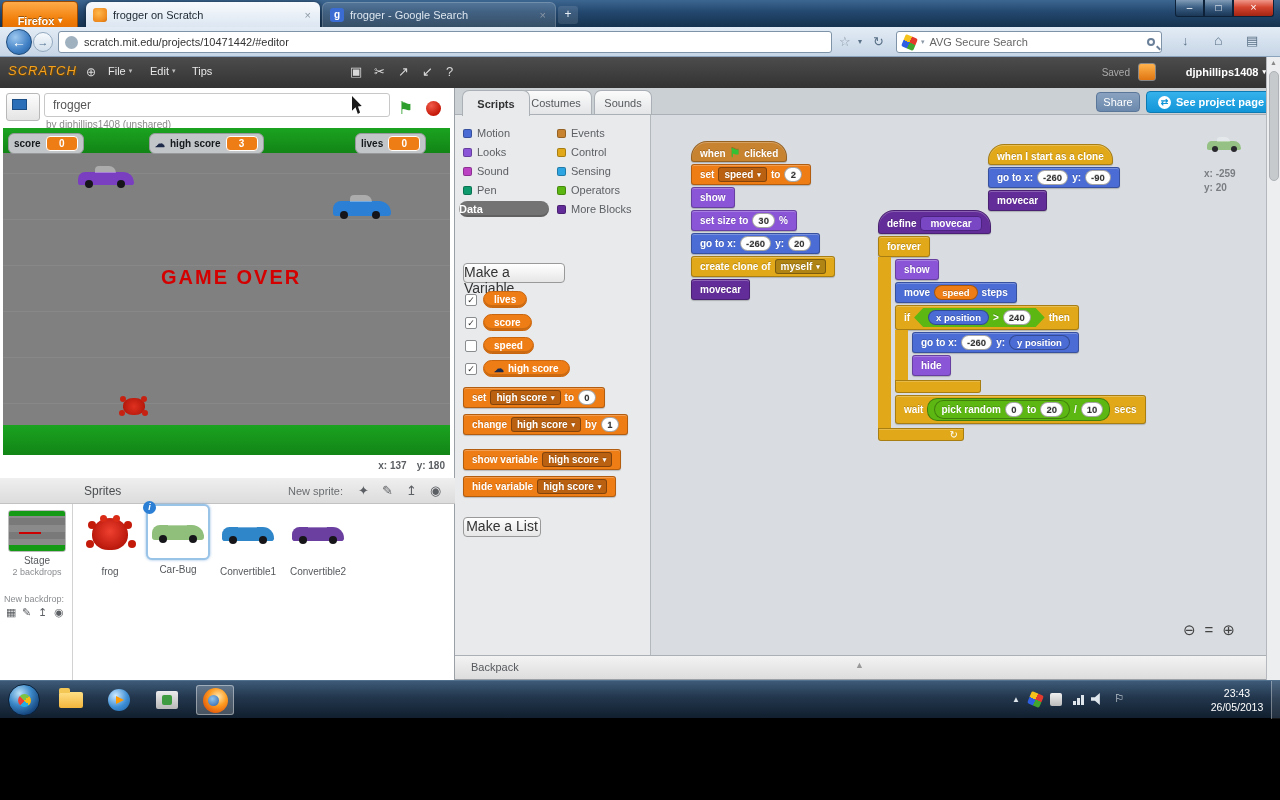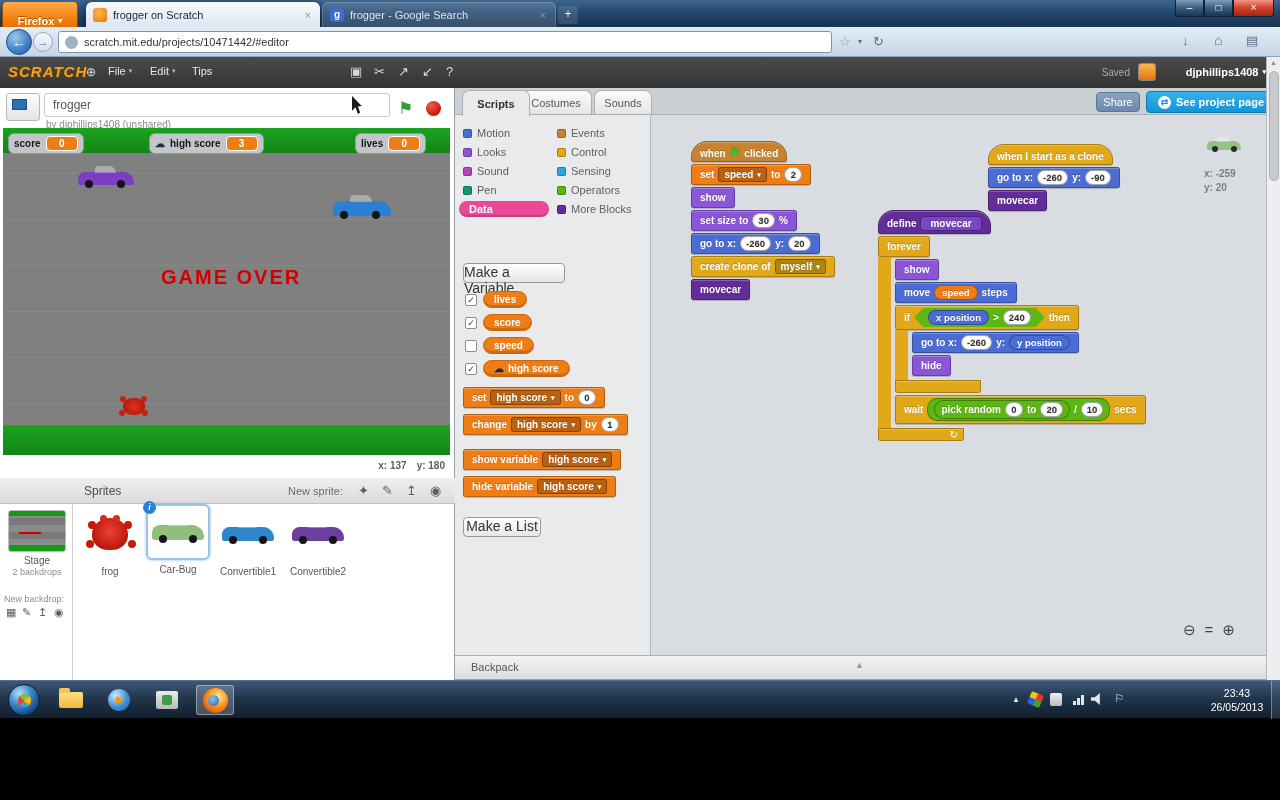--- a/index.html
+++ b/index.html
@@ -32,21 +32,21 @@
 #urlbar{position:absolute;left:58px;top:4px;width:774px;height:22px;background:#fff;border:1px solid #7e93a8;border-radius:3px;display:flex;align-items:center;gap:6px;padding:0 6px;font-size:11px;color:#333}
 .urlglobe{width:13px;height:13px;border-radius:50%;background:#9fb0bf;color:#fff;font-size:9px;text-align:center;line-height:13px;flex:none}
 .navico{position:absolute;font-size:13px;color:#5a7187}
 #searchbar{position:absolute;left:896px;top:4px;width:266px;height:22px;background:#fff;border:1px solid #7e93a8;border-radius:3px;display:flex;align-items:center;gap:5px;padding:0 6px;font-size:11px;color:#666}
 .avgico{width:13px;height:13px;border-radius:2px;background:conic-gradient(#e23b2e 0 90deg,#41a42e 0 180deg,#2e5fe2 0 270deg,#f5c11b 0);transform:rotate(22deg);flex:none}
 .mag{width:8px;height:8px;border:2px solid #6a8099;border-radius:50%;position:relative;flex:none;margin-left:auto}
 .mag::after{content:"";position:absolute;left:7px;top:7px;width:5px;height:2px;background:#6a8099;transform:rotate(45deg)}
 
 
 #sheader{position:absolute;left:0;top:57px;width:1280px;height:31px;background:linear-gradient(#4c4c4c,#333)}
-#slogo{position:absolute;left:8px;top:6px;font-size:15px;font-weight:bold;font-style:italic;color:#f5a21e;text-shadow:1px 1px 0 #6e4400;letter-spacing:1px}
+#slogo{position:absolute;left:8px;top:6px;font-size:13px;font-weight:normal;font-style:italic;color:#f5a21e;text-shadow:1px 1px 0 #6e4400;letter-spacing:1px}
 .smenu{position:absolute;top:8px;color:#e8e8e8;font-size:11px;display:flex;gap:3px;align-items:center}
 .smenu .ffarr{font-size:7px;color:#bbb}
 .stool{position:absolute;top:7px;color:#d8d8d8;font-size:13px}
 #saved{position:absolute;right:150px;top:10px;color:#aaa;font-size:10px}
 #avatar{position:absolute;right:124px;top:6px;width:18px;height:18px;border-radius:3px;background:linear-gradient(#ffb34d,#e07612);border:1px solid #888}
 #username{position:absolute;right:14px;top:9px;color:#fff;font-size:11px;font-weight:bold;display:flex;gap:4px;align-items:center}
 
 
 #main{position:absolute;left:0;top:88px;width:1280px;height:592px;background:#cbd0d5}
 
@@ -96,21 +96,21 @@
 .ptab{position:absolute;top:2px;height:25px;border:1px solid #aab0b5;border-bottom:none;border-radius:7px 7px 0 0;background:linear-gradient(#fbfbfb,#e2e4e6);font-size:11px;color:#55585c;display:flex;align-items:center;justify-content:center}
 .ptab.active{background:#e8eaec;color:#333;font-weight:bold;z-index:3;height:26px}
 #share-btn{position:absolute;left:1096px;top:4px;width:44px;height:20px;border-radius:4px;background:linear-gradient(#8aa2c0,#6b89ad);border:1px solid #5a7698;color:#fff;font-size:11px;display:flex;align-items:center;justify-content:center}
 #seeproject-btn{position:absolute;left:1146px;top:3px;width:130px;height:22px;border-radius:4px;background:linear-gradient(#35b2ec,#1295d8);border:1px solid #0e7ab2;color:#fff;font-size:11px;font-weight:bold;display:flex;align-items:center;justify-content:center;gap:5px}
 #seeproject-btn .circ{width:13px;height:13px;border-radius:50%;background:#fff;color:#1295d8;font-size:9px;line-height:13px;text-align:center;font-weight:bold}
 
 
 #palette-panel{position:absolute;left:455px;top:26px;width:196px;height:541px;background:#e8eaec;border-right:1px solid #b3b8bd;border-top:1px solid #aab0b5;z-index:2}
 .cat-item{position:absolute;display:flex;align-items:center;gap:5px;font-size:11px;color:#5c5f63}
 .cat-sq{width:9px;height:9px;border-radius:2px;border:1px solid rgba(0,0,0,.25)}
-.cat-item.selected{background:#ec4899;color:#fff;border-radius:9px;padding:2px 10px;font-weight:bold;box-shadow:inset 0 -2px rgba(0,0,0,.15)}
+.cat-item.selected{background:#737373;color:#fff;border-radius:9px;padding:2px 0;font-weight:bold;box-shadow:inset 0 -2px rgba(0,0,0,.15)}
 .pal-btn{position:absolute;background:linear-gradient(#fff,#e6e6e6);border:1px solid #999;border-radius:4px;font-size:14px;color:#333;display:flex;align-items:flex-start;justify-content:center}
 .var-row{position:absolute;display:flex;align-items:center;gap:6px}
 .vcheck{width:12px;height:12px;background:#fff;border:1px solid #8a8d90;border-radius:2px;font-size:9px;line-height:11px;text-align:center;color:#333}
 .vpill{background:#ee7d16;border:1px solid #c9650d;border-radius:9px;color:#fff;font-size:10px;font-weight:bold;padding:2px 10px;box-shadow:inset 0 -2px rgba(0,0,0,.15);display:flex;gap:4px;align-items:center}
 
 
 #scripts-panel{position:absolute;left:651px;top:26px;width:615px;height:541px;background:#d9dde1;border-top:1px solid #aab0b5;overflow:hidden}
 .script{position:absolute}
 #ghost-readout{position:absolute;left:553px;top:52px;font-size:10px;font-weight:bold;color:#7a7e82;line-height:14px}
 #zoom-controls{position:absolute;left:532px;top:506px;display:flex;gap:9px;font-size:15px;color:#444}
@@ -200,20 +200,26 @@
   <div id="navbar">
     <div id="backbtn" class="navcircle">←</div>
     <div id="fwdbtn" class="navcircle">→</div>
     <div id="urlbar">
       <span class="urlglobe"></span>
       <span>scratch.mit.edu/projects/10471442/#editor</span>
     </div>
     <span class="navico" style="left:839px;top:7px;color:#8a97a5">☆</span>
     <span class="navico" style="left:858px;top:10px;font-size:8px">▾</span>
     <span class="navico" style="left:873px;top:7px">↻</span>
+    <div id="searchbar">
+      <span class="avgico"></span>
+      <span style="font-size:7px;color:#8a97a5">▾</span>
+      <span>AVG Secure Search</span>
+      <span class="mag"></span>
+    </div>
     <span class="navico" style="left:1182px;top:6px;font-weight:bold">↓</span>
     <span class="navico" style="left:1214px;top:5px;font-size:14px">⌂</span>
     <span class="navico" style="left:1246px;top:6px">▤</span>
   </div>
 
   <div id="sheader">
     <span id="slogo">SCRATCH</span>
     <span class="stool" style="left:86px;top:8px;font-size:12px">⊕</span>
     <div class="smenu" style="left:108px">
       <span>File</span>

